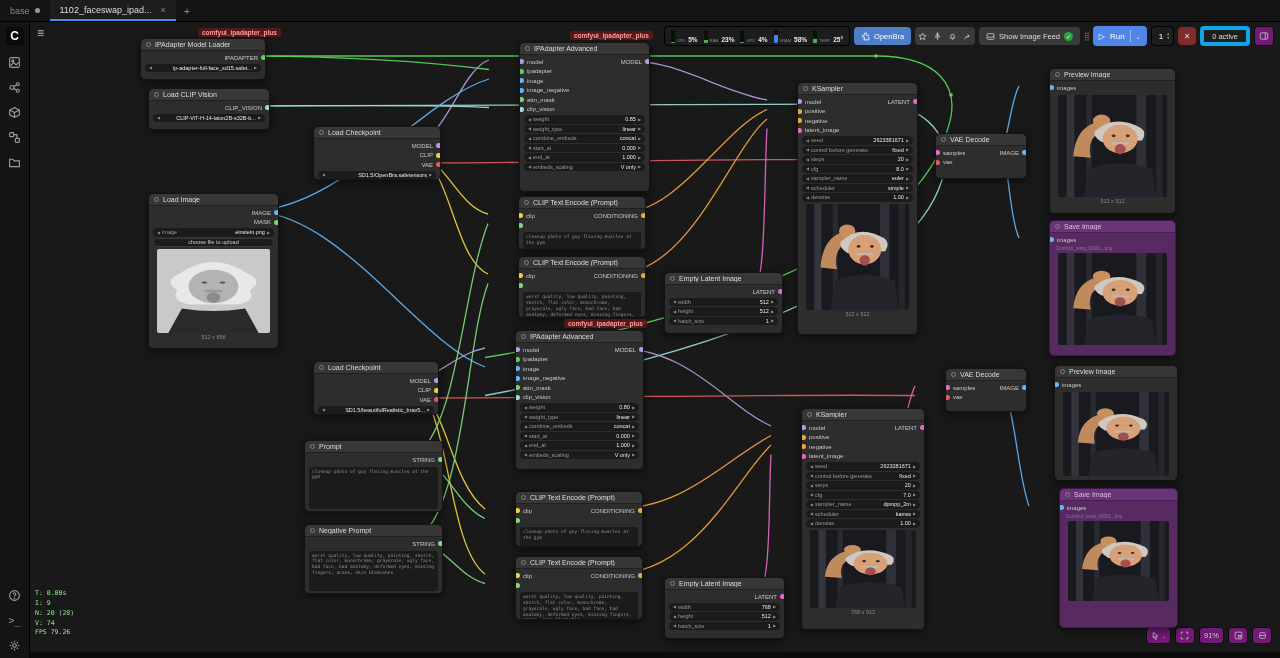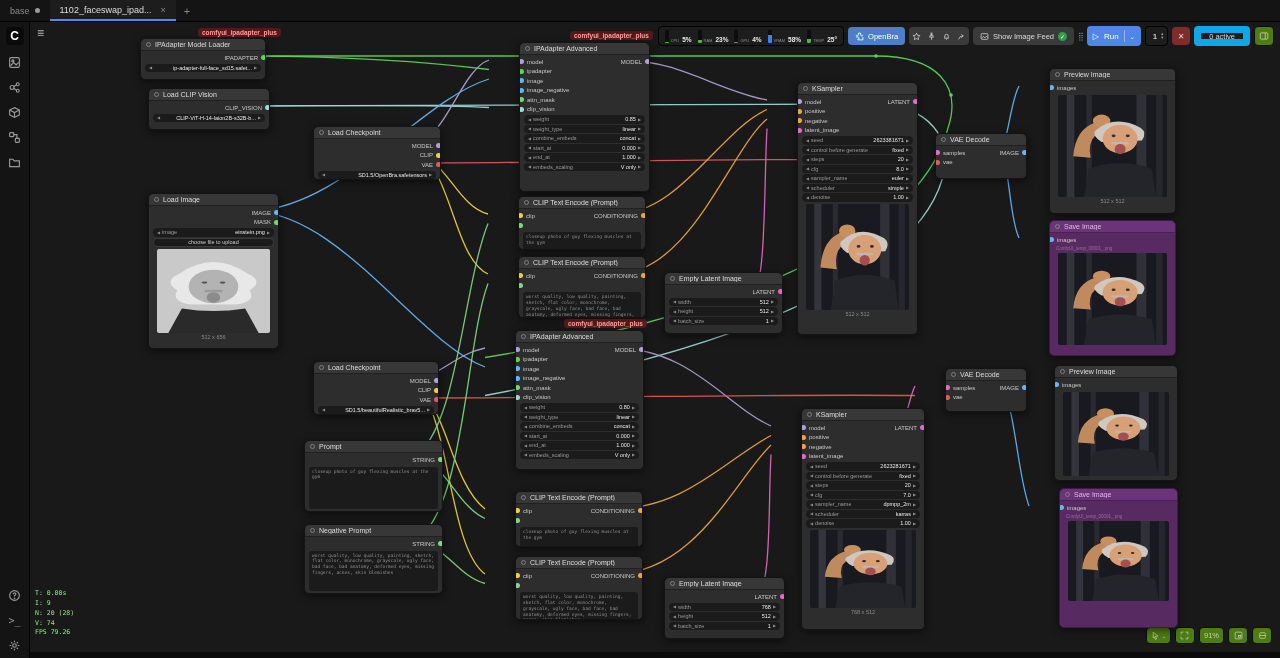--- a/index.html
+++ b/index.html
@@ -58,25 +58,25 @@
   .btn.blue{background:#4f7ec9}
   .btn.gray{background:#3a3a3a;color:#ddd}
   .iconrow{display:flex;align-items:center;background:#3a3a3a;border-radius:4px;height:18px;padding:0 3px;gap:6px}
   .iconrow svg{stroke:#ddd;fill:none;stroke-width:1.3}
   .toggleok{width:9px;height:9px;border-radius:50%;background:#2ea043;color:#fff;font-size:6px;display:flex;align-items:center;justify-content:center}
   .runwrap{display:flex;align-items:center;background:#4f86e8;border-radius:4px;height:20px;padding:0 6px;gap:5px;color:#fff;font-size:8px}
   .runwrap .sep{width:1px;height:12px;background:rgba(255,255,255,.4)}
   .spin{height:20px;background:#1d1d1d;border:1px solid #000;border-radius:4px;display:flex;align-items:center;padding:0 3px 0 7px;color:#fff;font-size:8px;gap:3px}
   .spin .arrows{display:flex;flex-direction:column;font-size:4px;color:#999;line-height:1}
   .xbtn{width:18px;height:18px;background:#7e2c2c;border-radius:4px;color:#f2caca;font-size:8px;display:flex;align-items:center;justify-content:center}
-  .pill{height:20px;background:#1d1d1d;border:7px solid #0ea5e9;border-radius:4px;display:flex;align-items:center;padding:0 8px;color:#ddd;font-size:7.5px}
+  .pill{height:20px;background:#1d1d1d;border:4px solid #0ea5e9;border-radius:4px;display:flex;align-items:center;padding:0 8px;color:#ddd;font-size:7.5px}
   .handle{color:#8a8a8a;font-size:8px;letter-spacing:-1px}
   
   .vptools{position:absolute;right:8px;bottom:8px;display:flex;align-items:center;gap:4px}
-  .vbtn{height:17px;min-width:20px;background:#4d7c0f;border:1px solid #0d0d0d;border-radius:4px;display:flex;align-items:center;justify-content:center;gap:2px;color:#ccc;font-size:7.5px;padding:0 4px}
+  .vbtn{height:17px;min-width:20px;background:#701a75;border:1px solid #0d0d0d;border-radius:4px;display:flex;align-items:center;justify-content:center;gap:2px;color:#ccc;font-size:7.5px;padding:0 4px}
   .vbtn svg{stroke:#ccc;fill:none;stroke-width:1.3}
   
   .stats{position:absolute;left:5px;bottom:14px;font-size:6.5px;line-height:1.5;color:#8dec8d;font-family:"DejaVu Sans Mono",monospace}
 </style>
 </head>
 <body>
 
 <div class="tabbar">
   <div class="tab">
     <span>base</span>

